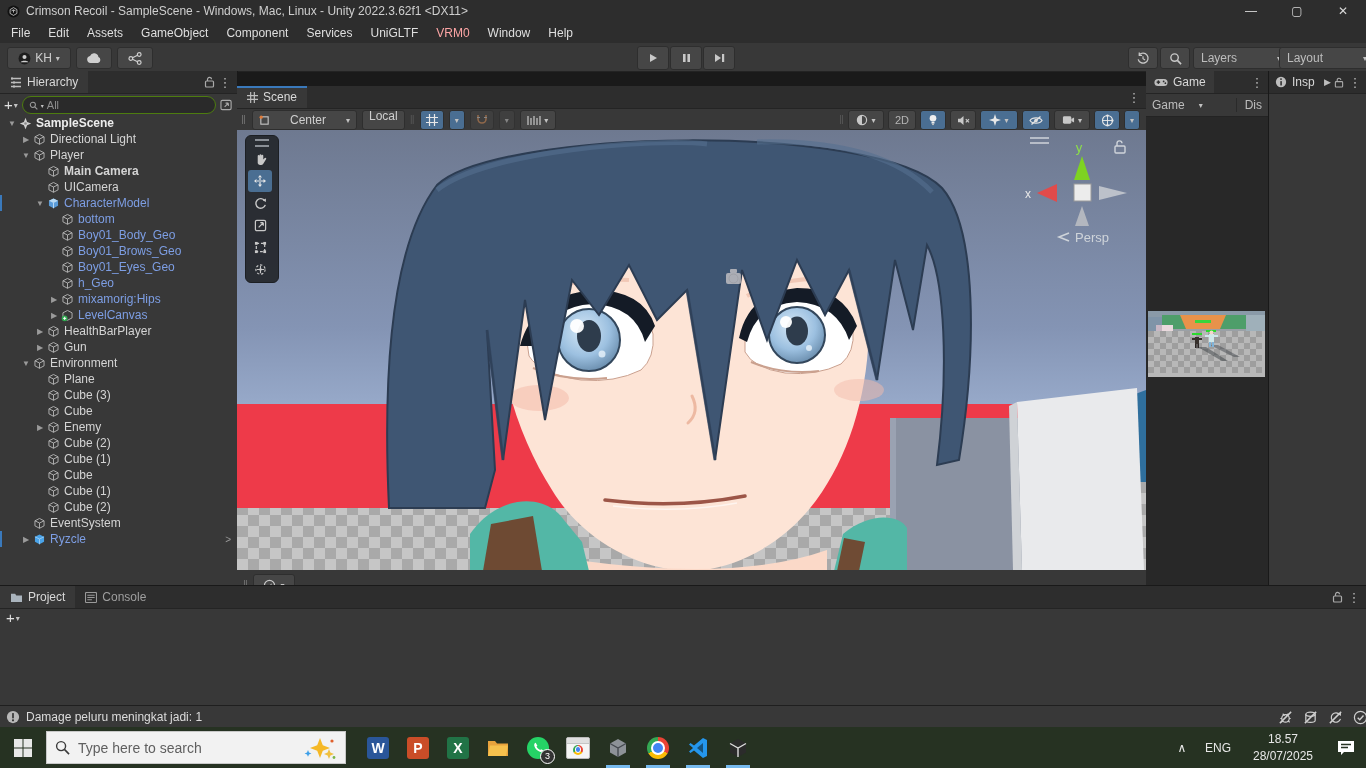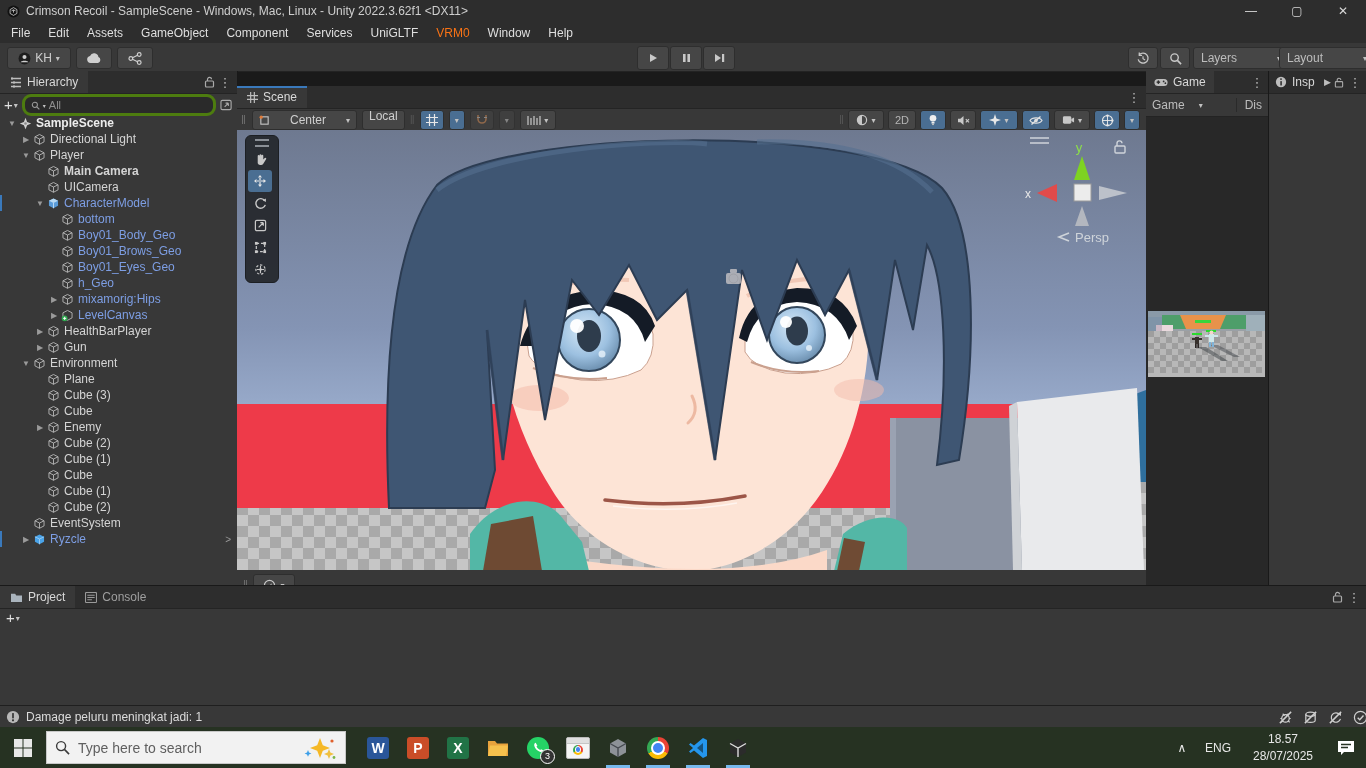--- a/index.html
+++ b/index.html
@@ -10,21 +10,21 @@
   .row{display:flex;align-items:center;}
   .panel{background:#383838;}
   .tabstrip{background:#2d2d2d;border-bottom:1px solid #242424;}
   .tab{height:22px;display:flex;align-items:center;gap:5px;padding:0 10px;background:#383838;color:#d8d8d8;position:relative;}
   .tab.inactive{background:transparent;color:#9f9f9f;}
   .tab .accent{position:absolute;top:0;left:0;right:0;height:2px;background:#3a79bb;}
   .kebab{color:#b5b5b5;font-size:13px;width:16px;text-align:center;}
   .btn{background:#464646;border:1px solid #2e2e2e;border-radius:3px;display:flex;align-items:center;justify-content:center;color:#cfcfcf;}
   .btn.active{background:#4a6e92;}
   .caret{font-size:8px;color:#c2c2c2;}
-  .searchfield{background:#2a2a2a;border:3px solid #4d7c0f;border-radius:9px;display:flex;align-items:center;color:#8f8f8f;}
+  .searchfield{background:#2a2a2a;border:1px solid #4d7c0f;border-radius:9px;display:flex;align-items:center;color:#8f8f8f;}
   .treerow{height:16px;display:flex;align-items:center;white-space:nowrap;position:relative;}
   .treerow .arrow{width:12px;font-size:8px;color:#9a9a9a;text-align:center;flex:none;}
   .treerow .ticon{width:15px;height:14px;flex:none;margin-right:3px;display:flex;align-items:center;justify-content:center;}
   .treerow .lbl{font-size:12px;color:#d4d4d4;}
   .treerow .lbl.blue{color:#7d9ee4;}
   .treerow .lbl.bold{font-weight:bold;color:#ececec;}
   .selbar{position:absolute;left:0;top:0;width:2px;height:16px;background:#3a79bb;}
   .chevR{position:absolute;right:6px;color:#9a9a9a;font-size:10px;}
   svg{display:block;}
   .toolpal-btn{width:24px;height:22px;display:flex;align-items:center;justify-content:center;border-radius:3px;}
@@ -52,21 +52,21 @@
 </div>
 
 <div class="abs" id="menubar" style="left:0;top:22px;width:1366px;height:21px;background:#2d2d2d;display:flex;align-items:center;padding-left:2px;">
     <span style="padding: 0px 9px; color: rgb(223, 223, 223); font-size: 12px;">File</span>
     <span style="padding: 0px 9px; color: rgb(223, 223, 223); font-size: 12px;">Edit</span>
     <span style="padding: 0px 9px; color: rgb(223, 223, 223); font-size: 12px;">Assets</span>
     <span style="padding: 0px 9px; color: rgb(223, 223, 223); font-size: 12px;">GameObject</span>
     <span style="padding: 0px 9px; color: rgb(223, 223, 223); font-size: 12px;">Component</span>
     <span style="padding: 0px 9px; color: rgb(223, 223, 223); font-size: 12px;">Services</span>
     <span style="padding: 0px 9px; color: rgb(223, 223, 223); font-size: 12px;">UniGLTF</span>
-    <span style="padding: 0px 9px; color: #f97316; font-size: 12px;">VRM0</span>
+    <span style="padding: 0px 9px; color: #fca5a5; font-size: 12px;">VRM0</span>
     <span style="padding: 0px 9px; color: rgb(223, 223, 223); font-size: 12px;">Window</span>
     <span style="padding: 0px 9px; color: rgb(223, 223, 223); font-size: 12px;">Help</span>
   </div>
 
 <div class="abs" style="left:0;top:43px;width:1366px;height:28px;background:#383838;border-bottom:1px solid #232323;">
   <div class="abs btn" style="left:7px;top:4px;width:62px;height:20px;gap:4px;">
     <svg width="13" height="13" viewBox="0 0 14 14">
         <circle cx="7" cy="7" r="6.4" fill="#1d1d1d"></circle>
         <circle cx="7" cy="5.4" r="2.2" fill="#cfcfcf"></circle>
         <path d="M2.8 11 C3.6 8.8 10.4 8.8 11.2 11" fill="#cfcfcf"></path>

